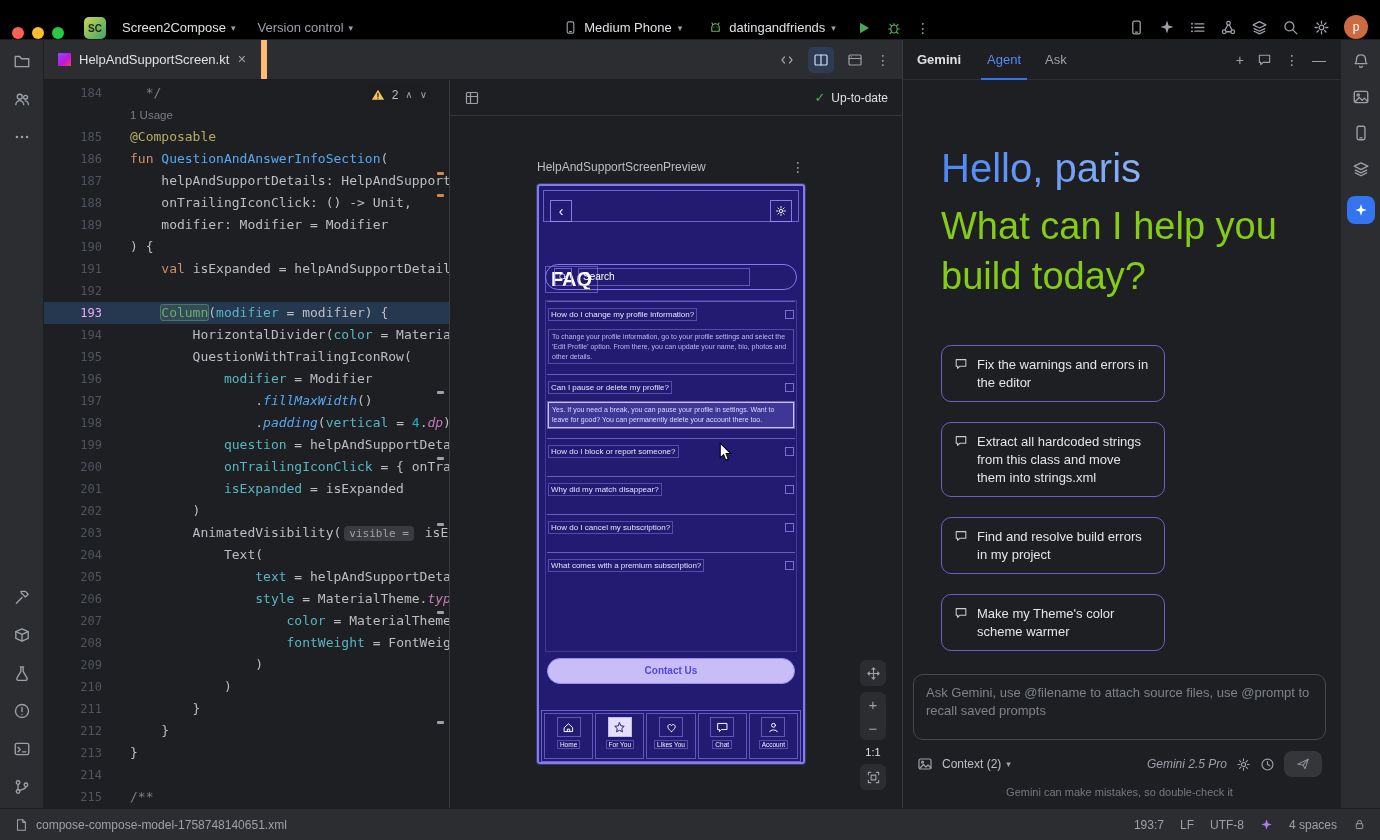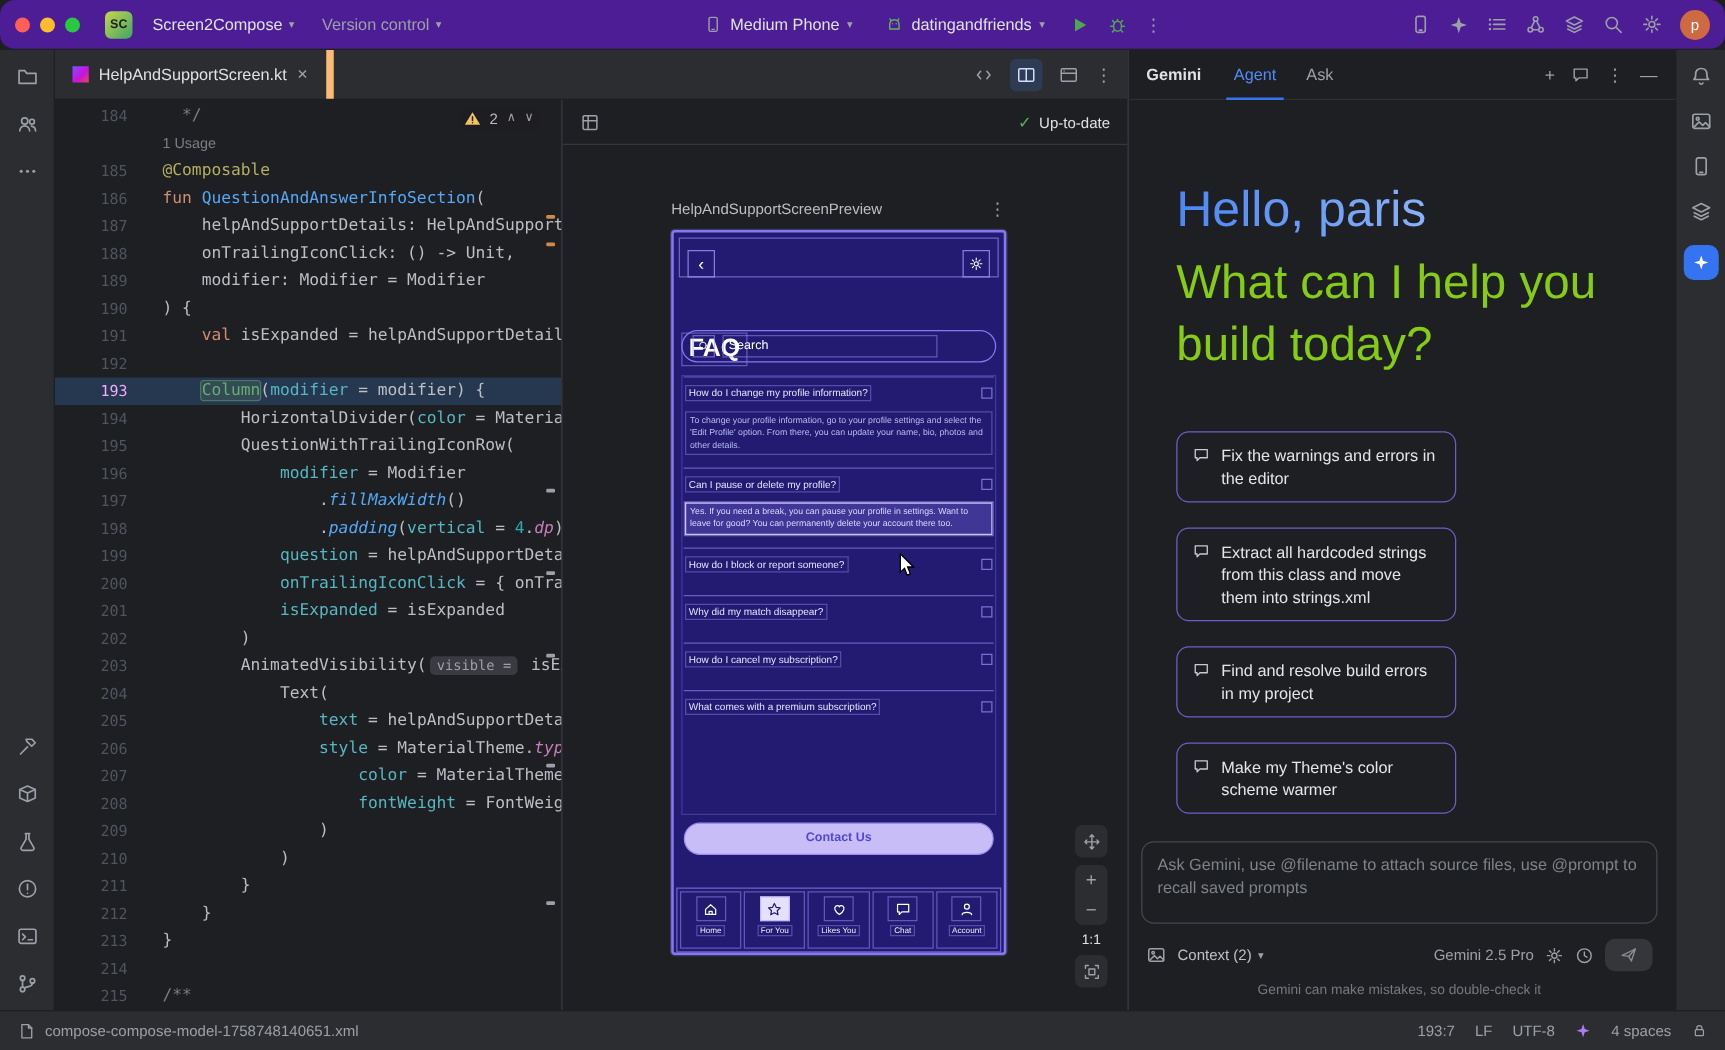--- a/index.html
+++ b/index.html
@@ -1,21 +1,21 @@
 <!DOCTYPE html>
 <html><head>
 <meta charset="utf-8">
 <style>
   * { box-sizing: border-box; margin: 0; padding: 0; }
   html,body { width:1380px; height:840px; overflow:hidden; }
   body { font-family:"Liberation Sans","DejaVu Sans",sans-serif; background:#1e1f22; color:#dfe1e5; }
   .app { position:relative; width:1380px; height:840px; overflow:hidden; }
 
   
-  .titlebar { height:40px; background:#4c1d95; border-bottom:1px solid #1e1f22; display:flex; align-items:center; padding:0 12px; gap:10px;border-radius:12px; }
+  .titlebar { height:40px; background:#000000; border-bottom:1px solid #1e1f22; display:flex; align-items:flex-end; padding:0 12px; gap:10px; }
   .lights { display:flex; gap:8px; margin-right:10px; }
   .light { width:12px; height:12px; border-radius:50%; }
   .light.red{background:#ff5f57}.light.yellow{background:#febc2e}.light.green{background:#28c840}
   .logo { width:22px; height:22px; border-radius:5px; background:linear-gradient(135deg,#c7d64f,#3fa568); color:#1e1f22; font-size:10px; font-weight:bold; display:flex; align-items:center; justify-content:center; }
   .menu { display:flex; align-items:center; gap:5px; font-size:13px; color:#dfe1e5; padding:4px 6px; border-radius:6px; cursor:pointer; white-space:nowrap; }
   .menu.muted { color:#9da0a8; }
   .chev { font-size:9px; color:#9da0a8; }
   .spacer { flex:1; }
   .center-group, .right-group { display:flex; align-items:center; gap:14px; }
   .center-group .menu { gap:6px; }
@@ -117,21 +117,21 @@
   .subtitle { margin-top:10px; font-size:38px; line-height:1.32; color:#84cc16; width:336px; }
   .cards { margin-top:44px; display:flex; flex-direction:column; gap:20px; }
   .card { width:224px; border:1px solid #6c5ec9; border-radius:10px; padding:10px 12px; display:flex; gap:9px; font-size:13px; line-height:1.35; color:#e3e5e8; cursor:pointer; }
   .card .cicon { color:#c7cbd2; flex-shrink:0; margin-top:1px; display:flex; }
   .g-footer { position:absolute; left:10px; right:14px; bottom:10px; }
   .g-input { width:100%; height:66px; background:transparent; border:1px solid #45484e; border-radius:10px; resize:none; color:#dfe1e5; font-family:"Liberation Sans",sans-serif; font-size:13px; line-height:1.35; padding:9px 12px; outline:none; }
   .g-input::placeholder { color:#7e828a; }
   .g-controls { display:flex; align-items:center; margin-top:7px; gap:9px; color:#9da0a8; font-size:12px; padding:0 4px; }
   .g-context { display:flex; align-items:center; gap:5px; color:#bdc0c6; cursor:pointer; }
   .flex1 { flex:1; }
-  .g-model { color:#9da0a8; cursor:pointer; }
+  .g-model { color:#9da0a8; cursor:pointer;font-style:italic; }
   .g-send { width:38px; height:26px; border-radius:8px; background:#34363a; display:flex; align-items:center; justify-content:center; color:#8a8e96; cursor:pointer; }
   .g-disclaimer { text-align:center; color:#74787f; font-size:11px; margin-top:9px; }
 
   
   .statusbar { height:32px; background:#2b2d30; border-top:1px solid #1e1f22; display:flex; align-items:center; padding:0 14px; font-size:12px; color:#9da0a8; gap:8px; }
   .sb-right { margin-left:auto; display:flex; align-items:center; gap:16px; }
   .sb-sparkle { color:#b07cf5; display:flex; }
   .sb-item { cursor:pointer; }
 
   .cursor { position:absolute; left:719px; top:442px; z-index:50; pointer-events:none; }

